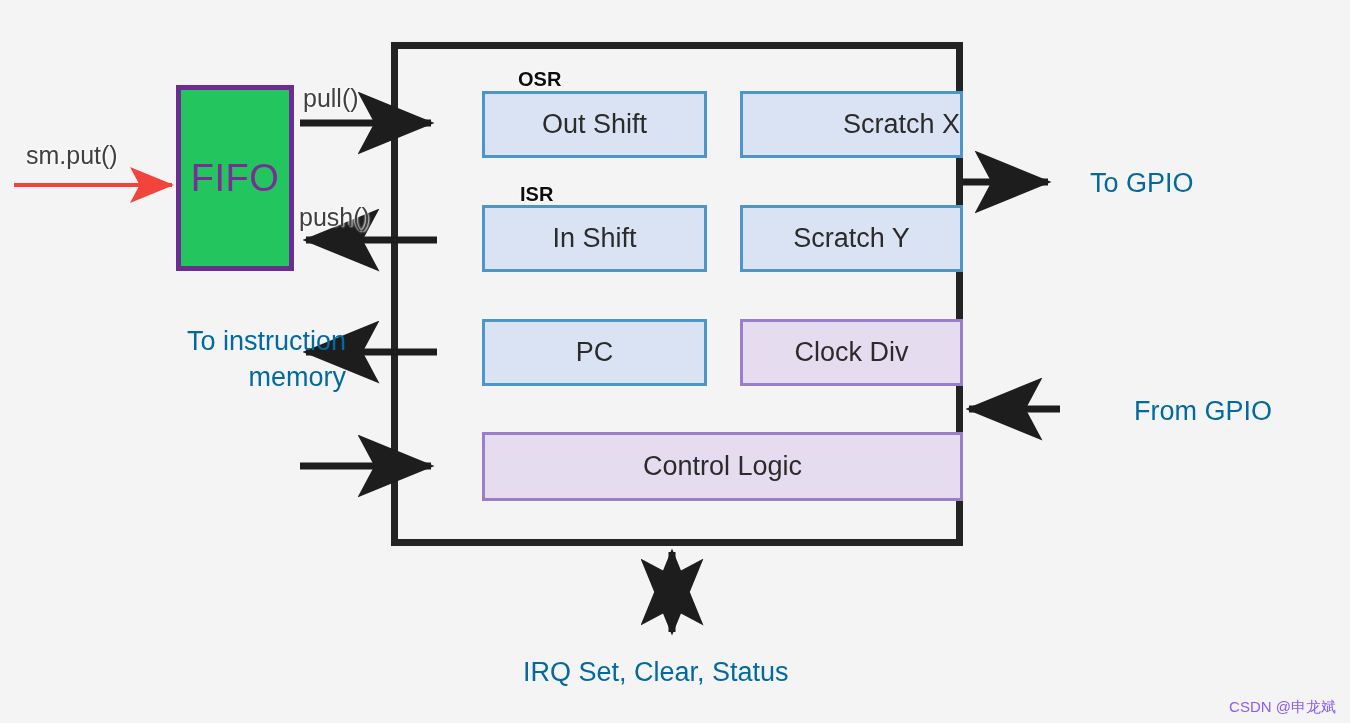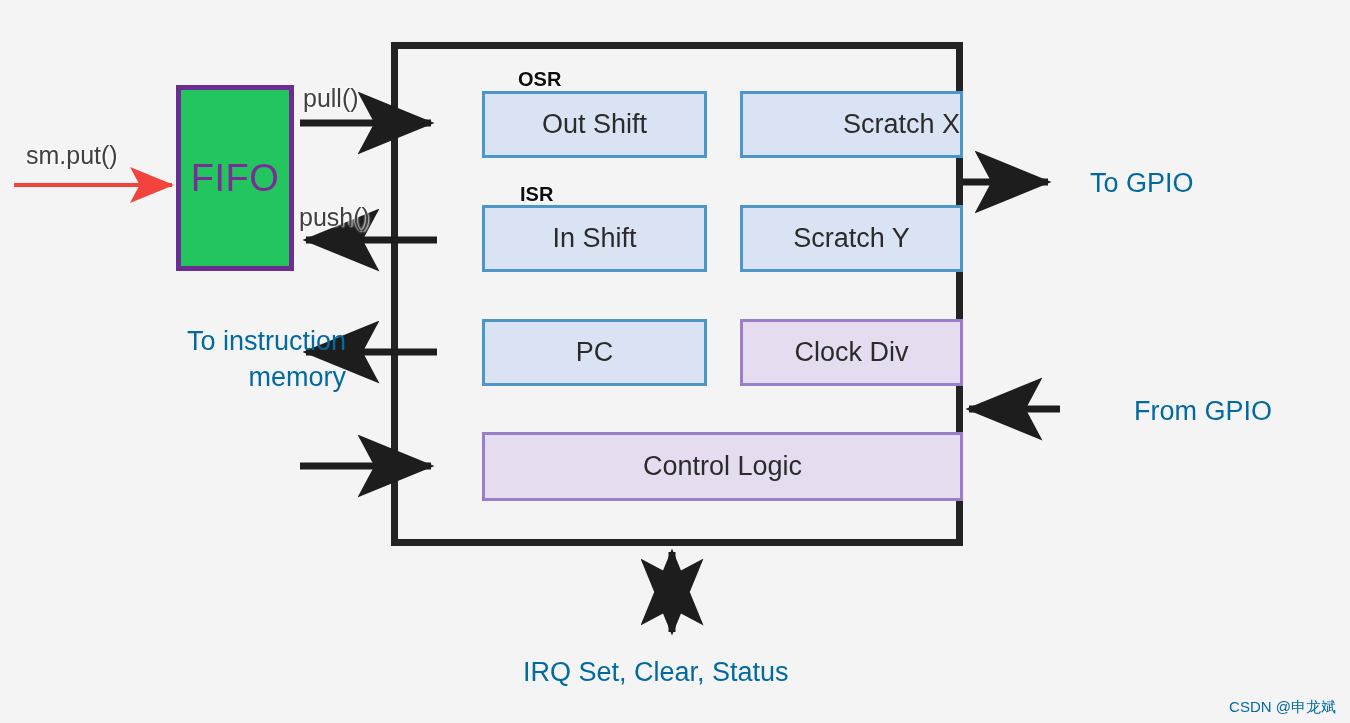--- a/index.html
+++ b/index.html
@@ -135,21 +135,21 @@
     height: 723px;
     pointer-events: none;
   }
 
   
   .watermark {
     position: absolute;
     right: 14px;
     bottom: 6px;
     font-size: 15px;
-    color: #0369a1;
+    color: #8b5cf6;
     font-family: "Liberation Sans", sans-serif;
     white-space: nowrap;
   }
 </style>
 </head>
 <body>
 
 <div id="stage">
 
   <div class="sm-frame"></div>

